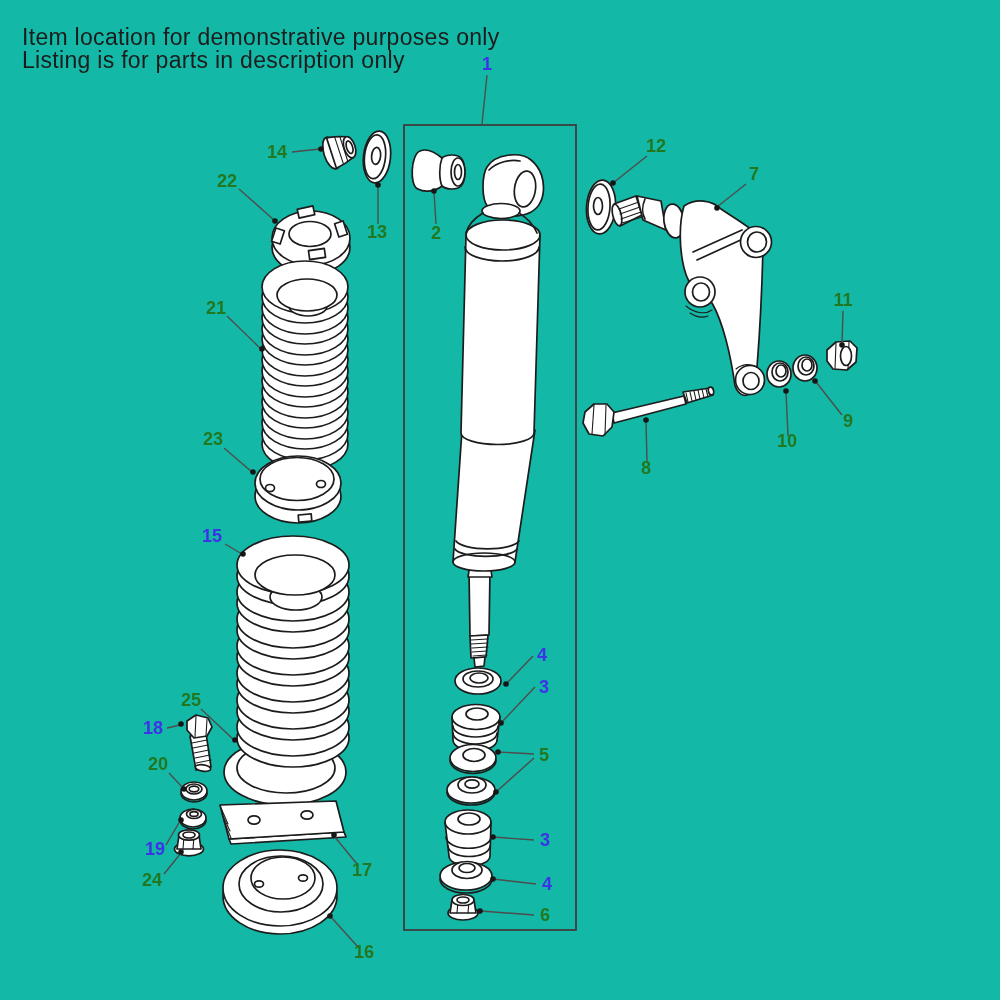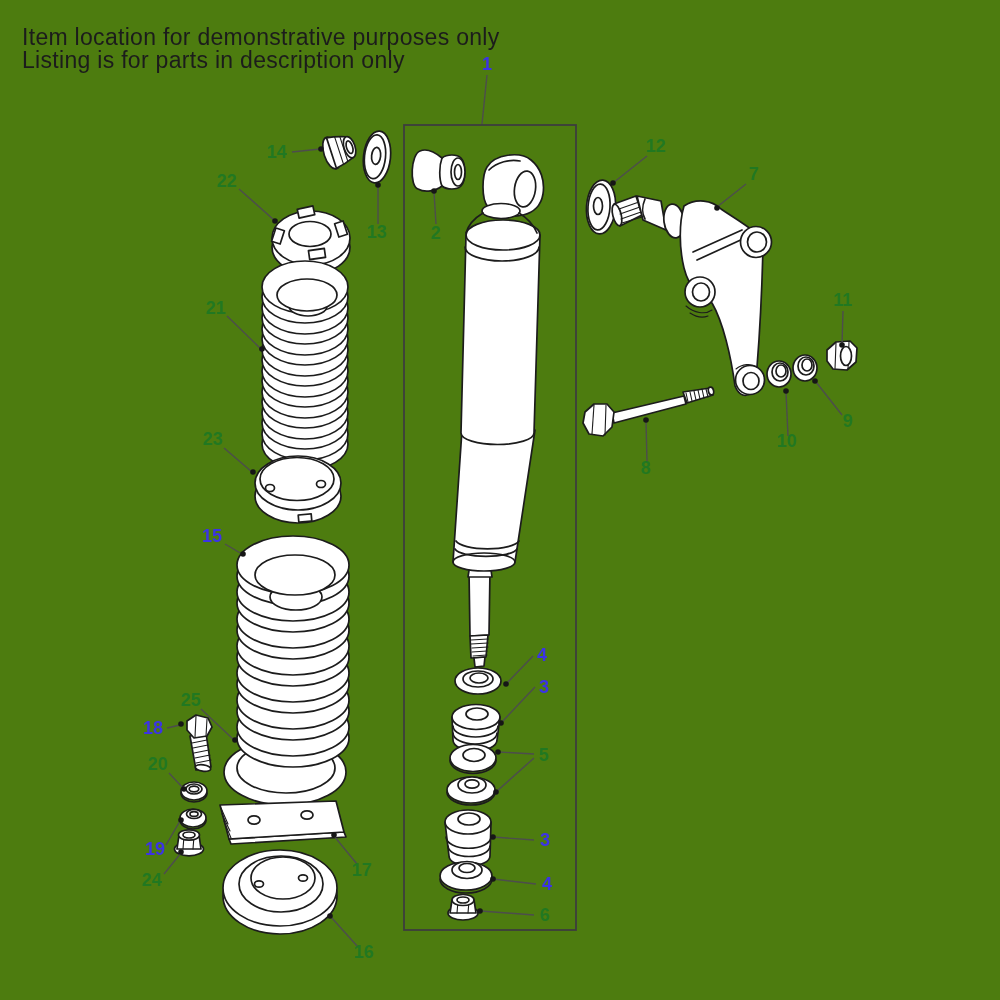--- a/index.html
+++ b/index.html
@@ -1,16 +1,16 @@
 <!DOCTYPE html>
 <html><head>
 <meta charset="utf-8">
 <style>
   html,body { margin:0; padding:0; background:#ffffff; }
-  .stage { width:1000px; height:1000px; position:relative; background:#4d7c0f; }
+  .stage { width:1000px; height:1000px; position:relative; background:#14b8a6; }
   svg { display:block; }
   .p   { fill:#ffffff; stroke:#1c1c1c; stroke-width:1.7; stroke-linejoin:round; stroke-linecap:round; }
   .nf  { fill:none;    stroke:#1c1c1c; stroke-width:1.7; stroke-linejoin:round; stroke-linecap:round; }
   .hl  { fill:none;    stroke:#1c1c1c; stroke-width:1.1; stroke-linecap:round; }
   .lead{ fill:none;    stroke:#4d4d4d; stroke-width:1.4; }
   .dot { fill:#161616; stroke:none; }
   .co  { font:700 18px "Liberation Sans", sans-serif; text-anchor:middle; }
   .hdr { font:400 23px "Liberation Sans", sans-serif; fill:#1c1c1c; letter-spacing:0.3px; }
   .box { fill:none; stroke:#3d3d3d; stroke-width:1.8; }
 </style>

